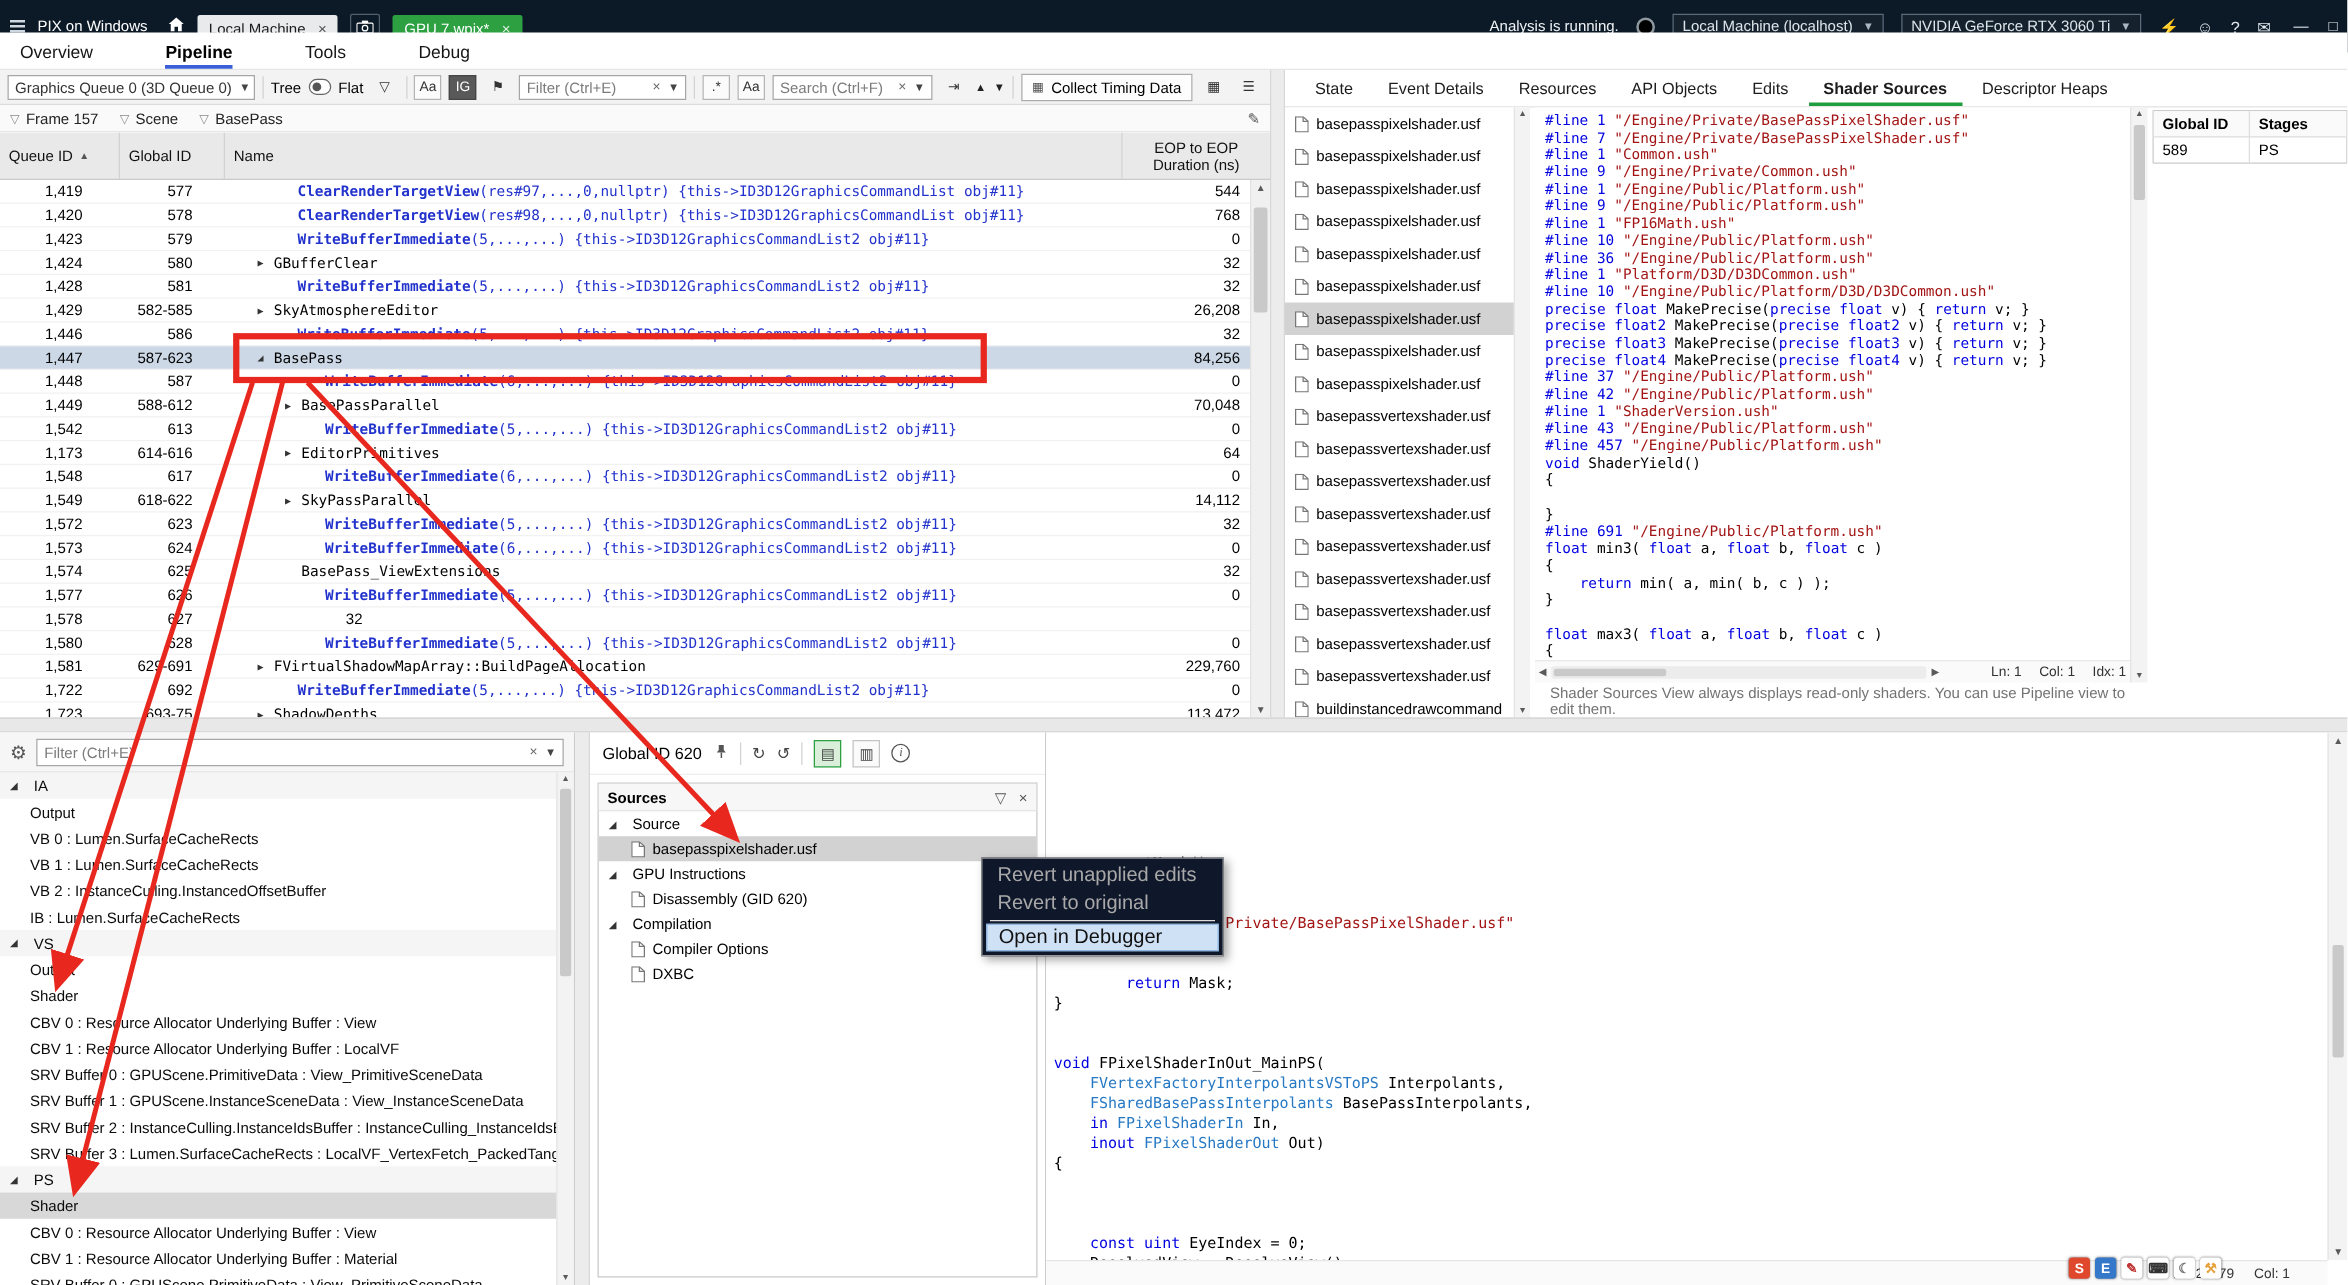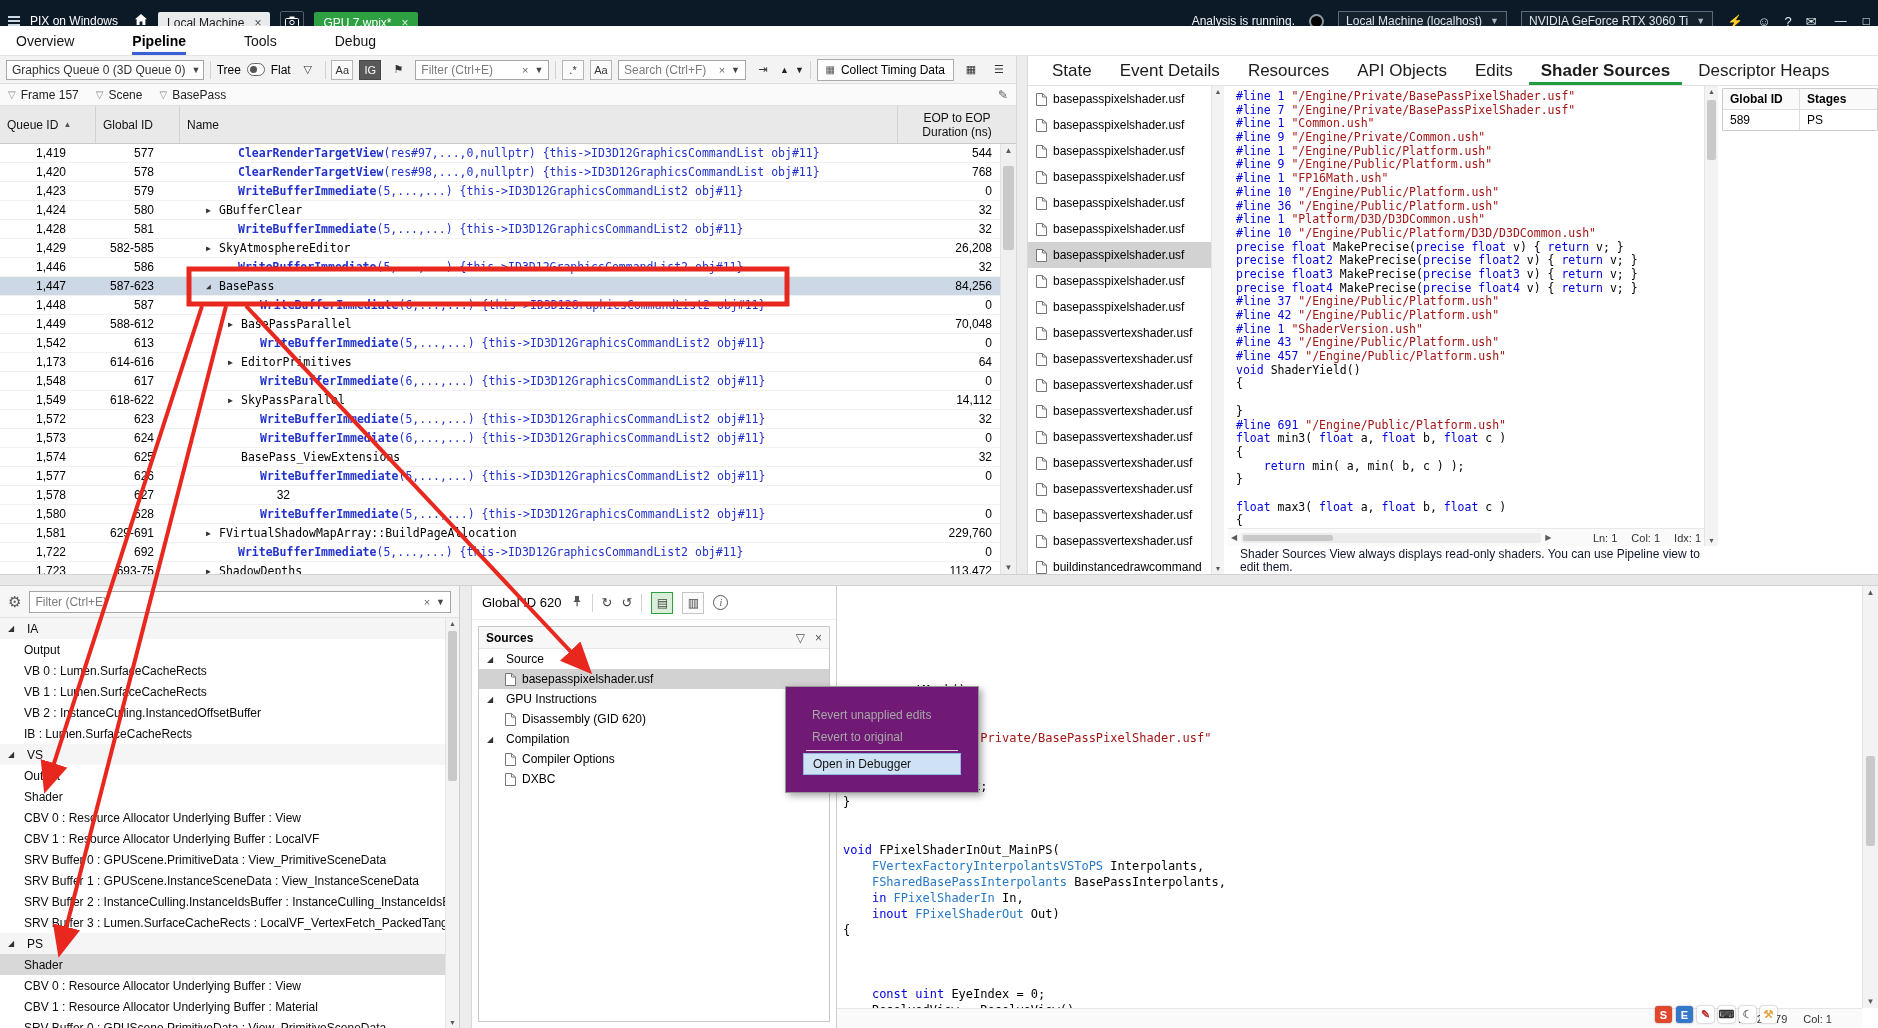--- a/index.html
+++ b/index.html
@@ -74,36 +74,36 @@
   .mk{color:#000;}
   .cd{width:118px;text-align:right;padding-right:8px;flex:0 0 118px;}
   .vscroll{position:absolute;width:16px;background:#f0f0f0;border-left:1px solid #e2e2e2;font-size:8px;color:#5a5a5a;}
   .vscroll .sa{position:absolute;left:0;width:100%;text-align:center;}
   .vscroll .thumb{position:absolute;left:2px;right:2px;background:#c9c9c9;border-radius:2px;}
   .ev-scroll{right:0;top:38px;bottom:0;}
 
   .vsplit-main{position:absolute;left:1016px;top:56px;width:12px;height:518px;background:#ececec;border-left:1px solid #d8d8d8;border-right:1px solid #d8d8d8;}
 
   
-  .rtabs{position:absolute;left:1028px;top:56px;width:850px;height:30px;background:#fff;border-bottom:1px solid #e2e2e2;display:flex;gap:4px;padding-left:12px;font-size:17px;}
+  .rtabs{position:absolute;left:1028px;top:56px;width:850px;height:30px;background:#fff;border-bottom:1px solid #e2e2e2;display:flex;gap:4px;padding-left:12px;font-size:13px;}
   .rtab{padding:0 12px;display:flex;align-items:center;color:#1c1c1c;}
   .rtab.active{font-weight:bold;box-shadow:inset 0 -3px 0 #1e9e3e;}
   .flist{position:absolute;left:1028px;top:86px;width:196px;height:488px;background:#fff;border-right:1px solid #ddd;overflow:hidden;font-size:12px;}
   .frow{height:26px;display:flex;align-items:center;gap:6px;padding:0 14px 0 8px;white-space:nowrap;overflow:hidden;}
   .frow.sel{background:#d2d2d2;}
   .flist-scroll{left:1211px;top:86px;height:488px;position:absolute;width:13px;background:#f3f3f3;border-left:1px solid #e4e4e4;font-size:7px;color:#5a5a5a;}
   .scode{position:absolute;left:1228px;top:86px;width:476px;height:442px;background:#fff;overflow:hidden;font-family:"DejaVu Sans Mono",monospace;font-size:11.5px;padding:4px 0 0 8px;}
   .scode .cl{height:13.7px;line-height:13.7px;white-space:pre;}
   .c-k{color:#0000e0;} .c-s{color:#a31515;} .c-p{color:#000;} .c-t{color:#2779c4;}
   .code-vscroll{left:1704px;top:86px;height:460px;position:absolute;width:14px;background:#f3f3f3;border-left:1px solid #e4e4e4;font-size:7px;color:#5a5a5a;}
   .hscroll{position:absolute;left:1228px;top:528px;width:476px;height:18px;display:flex;align-items:center;gap:4px;font-size:8px;color:#5a5a5a;background:#fafafa;border-top:1px solid #e8e8e8;padding:0 3px;}
   .hscroll .track{flex:0 0 300px;height:10px;background:#ececec;border-radius:2px;position:relative;}
   .hscroll .track i{position:absolute;left:2px;top:2px;width:90px;height:6px;background:#c9c9c9;border-radius:2px;}
   .codestatus{margin-left:auto;display:flex;gap:14px;font-size:11px;color:#333;font-family:"Liberation Sans",sans-serif;}
-  .srcnote{position:absolute;left:1240px;top:548px;width:470px;font-size:12px;line-height:13px;color:#0f172a;}
+  .srcnote{position:absolute;left:1240px;top:548px;width:470px;font-size:12px;line-height:13px;color:#737373;}
   .sinfo{position:absolute;left:1722px;top:88px;width:156px;font-size:12px;border:1px solid #ccc;border-radius:1px;}
   .sinfo .r{display:flex;}
   .sinfo .c{width:78px;padding:3px 7px;border-right:1px solid #ddd;overflow:hidden;white-space:nowrap;}
   .sinfo .c:last-child{border-right:none;}
   .sinfo .hr{font-weight:bold;border-bottom:1px solid #ddd;background:#fafafa;}
 
   
   .hsplit{position:absolute;left:0;top:574px;width:1878px;height:12px;background:#e8e8e8;border-top:1px solid #d2d2d2;border-bottom:1px solid #d2d2d2;}
   .bl{position:absolute;left:0;top:586px;width:460px;height:442px;background:#fff;border-right:1px solid #ccc;overflow:hidden;}
   .bl-head{height:32px;display:flex;align-items:center;gap:8px;padding:0 8px;background:#f6f6f6;border-bottom:1px solid #e2e2e2;}
@@ -129,21 +129,21 @@
   .srow.grp{padding-left:8px;}
   .srow.sel{background:#d2d2d2;}
 
   .br{position:absolute;left:837px;top:586px;width:1041px;height:442px;background:#fff;overflow:hidden;}
   .br-code{position:absolute;left:6px;top:0;right:16px;bottom:20px;overflow:hidden;font-family:"DejaVu Sans Mono",monospace;font-size:12px;padding-top:96px;}
   .br-code .cl{height:16px;line-height:16px;white-space:pre;}
   .br-status{position:absolute;left:0;right:16px;bottom:0;height:20px;border-top:1px solid #e6e6e6;background:#fafafa;display:flex;align-items:center;justify-content:flex-end;gap:16px;padding-right:30px;font-size:11px;color:#333;}
   .br-scroll{position:absolute;right:0;top:0;width:16px;bottom:20px;background:#f3f3f3;border-left:1px solid #e4e4e4;font-size:8px;color:#5a5a5a;}
 
   
-  .ctx{position:absolute;left:785px;top:686px;width:194px;background:#701a75;border:1px solid #979797;box-shadow:3px 3px 7px rgba(0,0,0,.35);padding:17px;z-index:40;font-size:12px;}
+  .ctx{position:absolute;left:785px;top:686px;width:194px;background:#0f172a;border:1px solid #979797;box-shadow:3px 3px 7px rgba(0,0,0,.35);padding:3px;z-index:40;font-size:16px;}
   .ctx-item{height:22px;display:flex;align-items:center;padding:0 9px;color:#111;}
   .ctx-item.disabled{color:#a8a8a8;}
   .ctx-item.hl{background:#cfe1f5;border:1px solid #8db6e3;}
   .ctx-sep{height:1px;background:#dcdcdc;margin:2px 3px;}
 
   
   .anno{position:absolute;left:0;top:0;z-index:60;pointer-events:none;}
   .taskbar{position:absolute;left:1655px;top:1006px;display:flex;gap:4px;z-index:70;align-items:center;}
   .tic{width:17px;height:17px;border-radius:3px;display:flex;align-items:center;justify-content:center;font-size:11px;font-weight:bold;box-shadow:0 0 2px rgba(0,0,0,.45);}
 </style>

